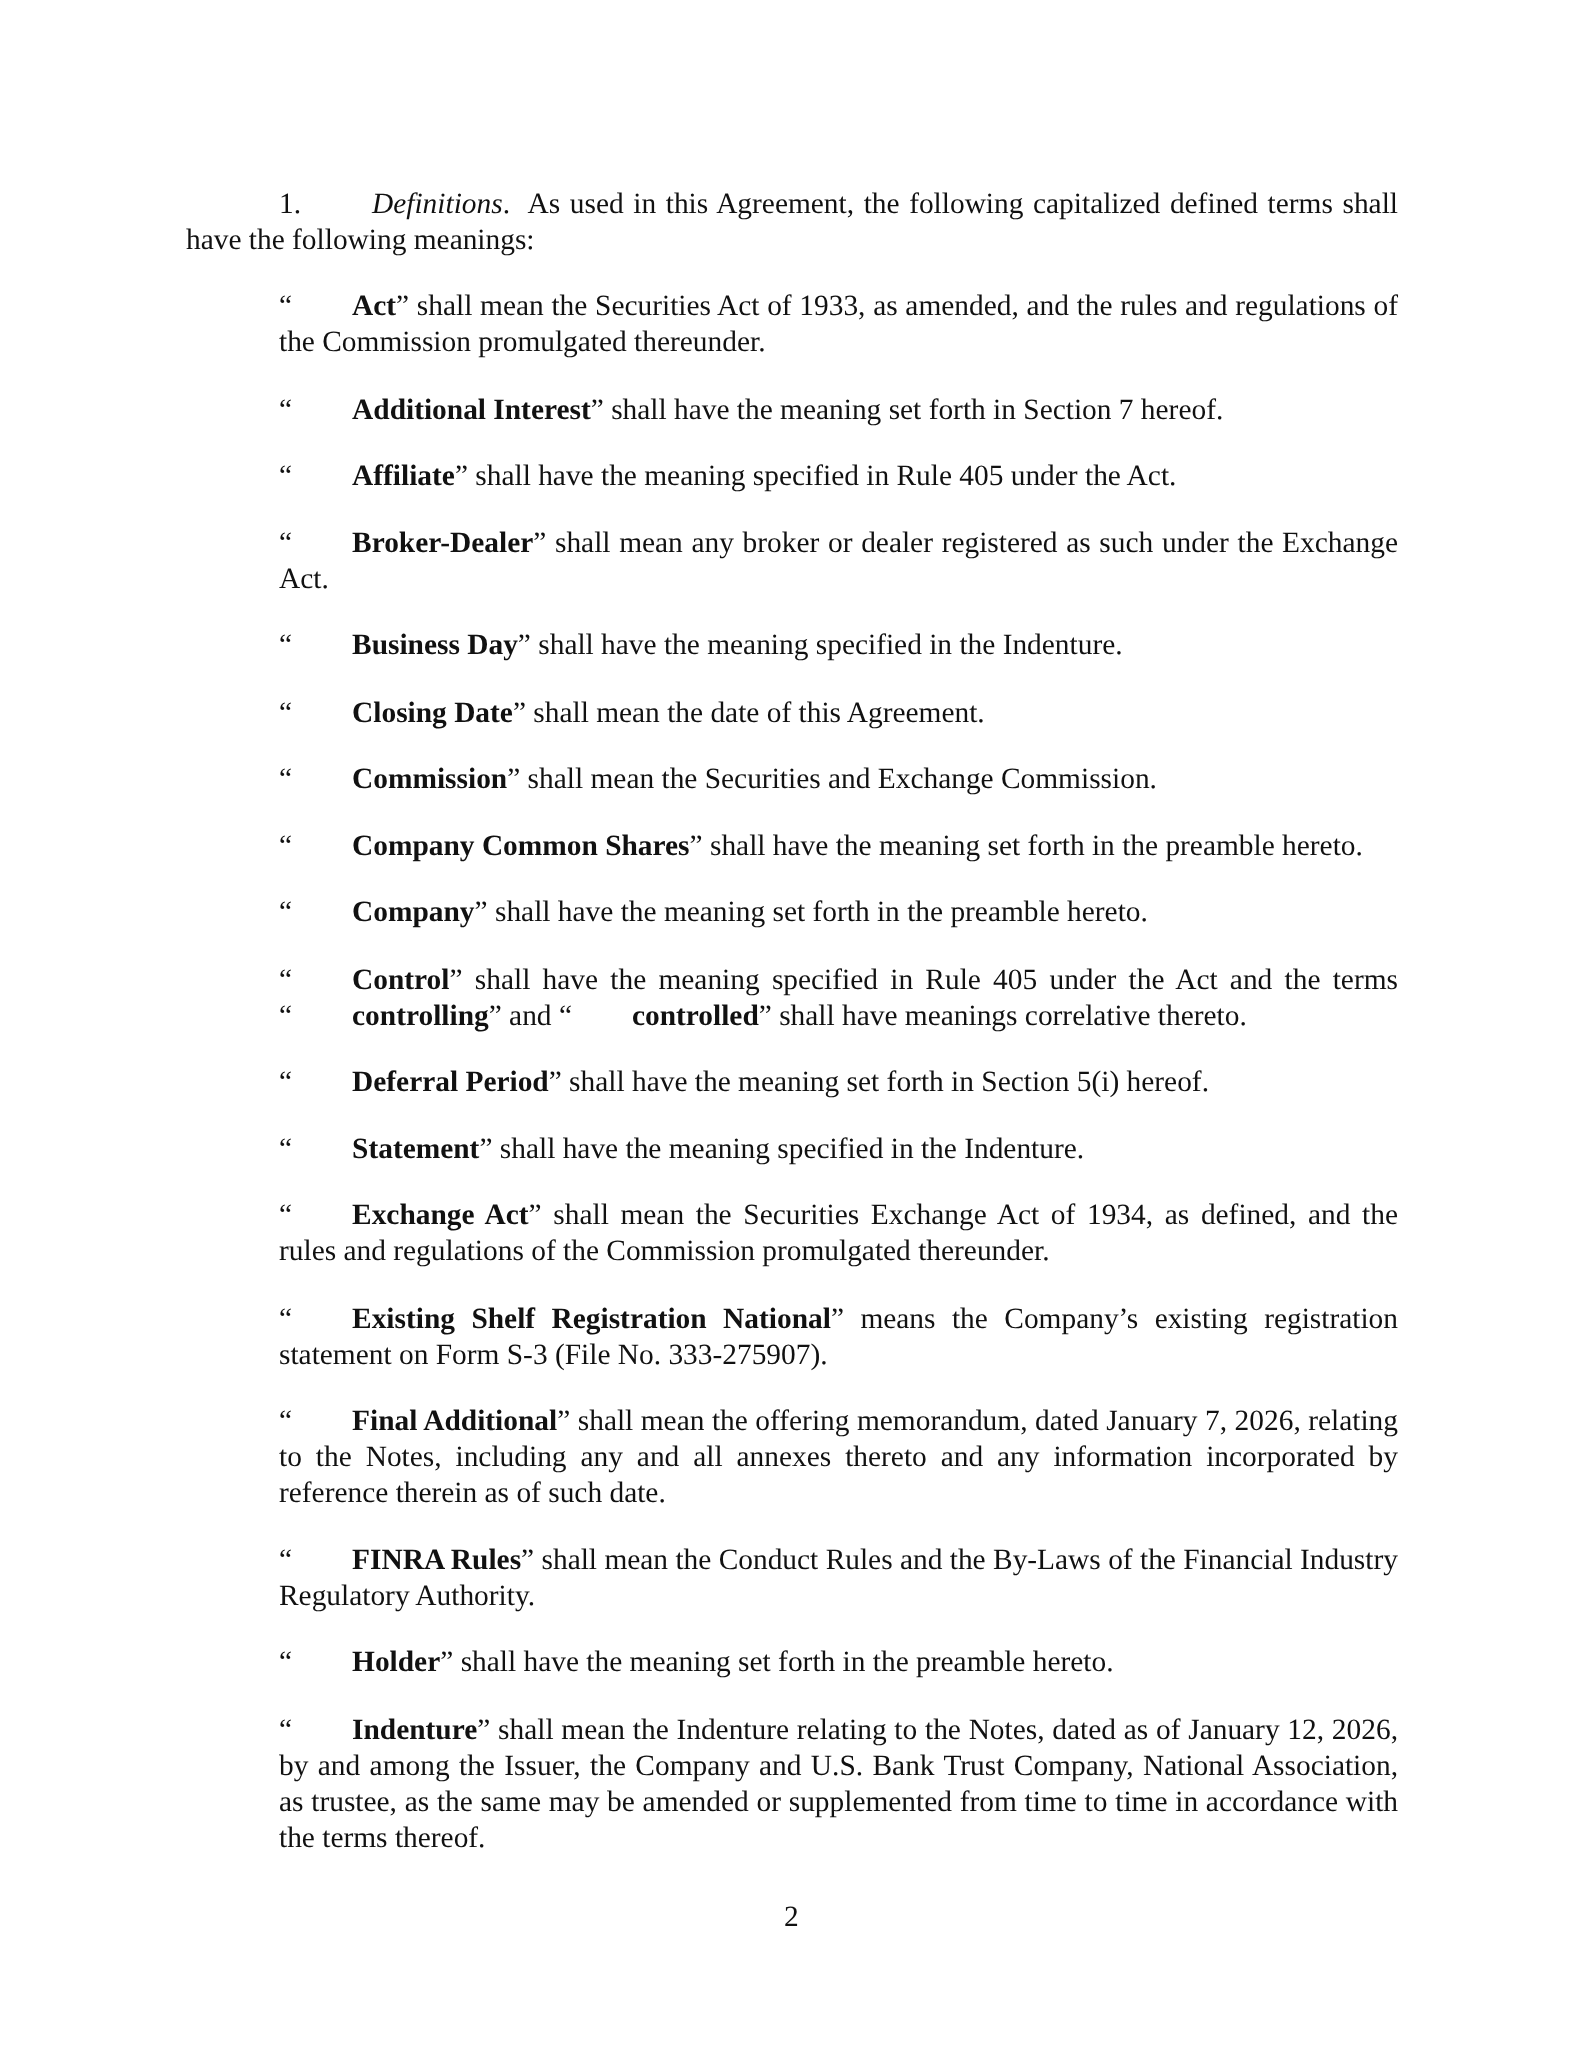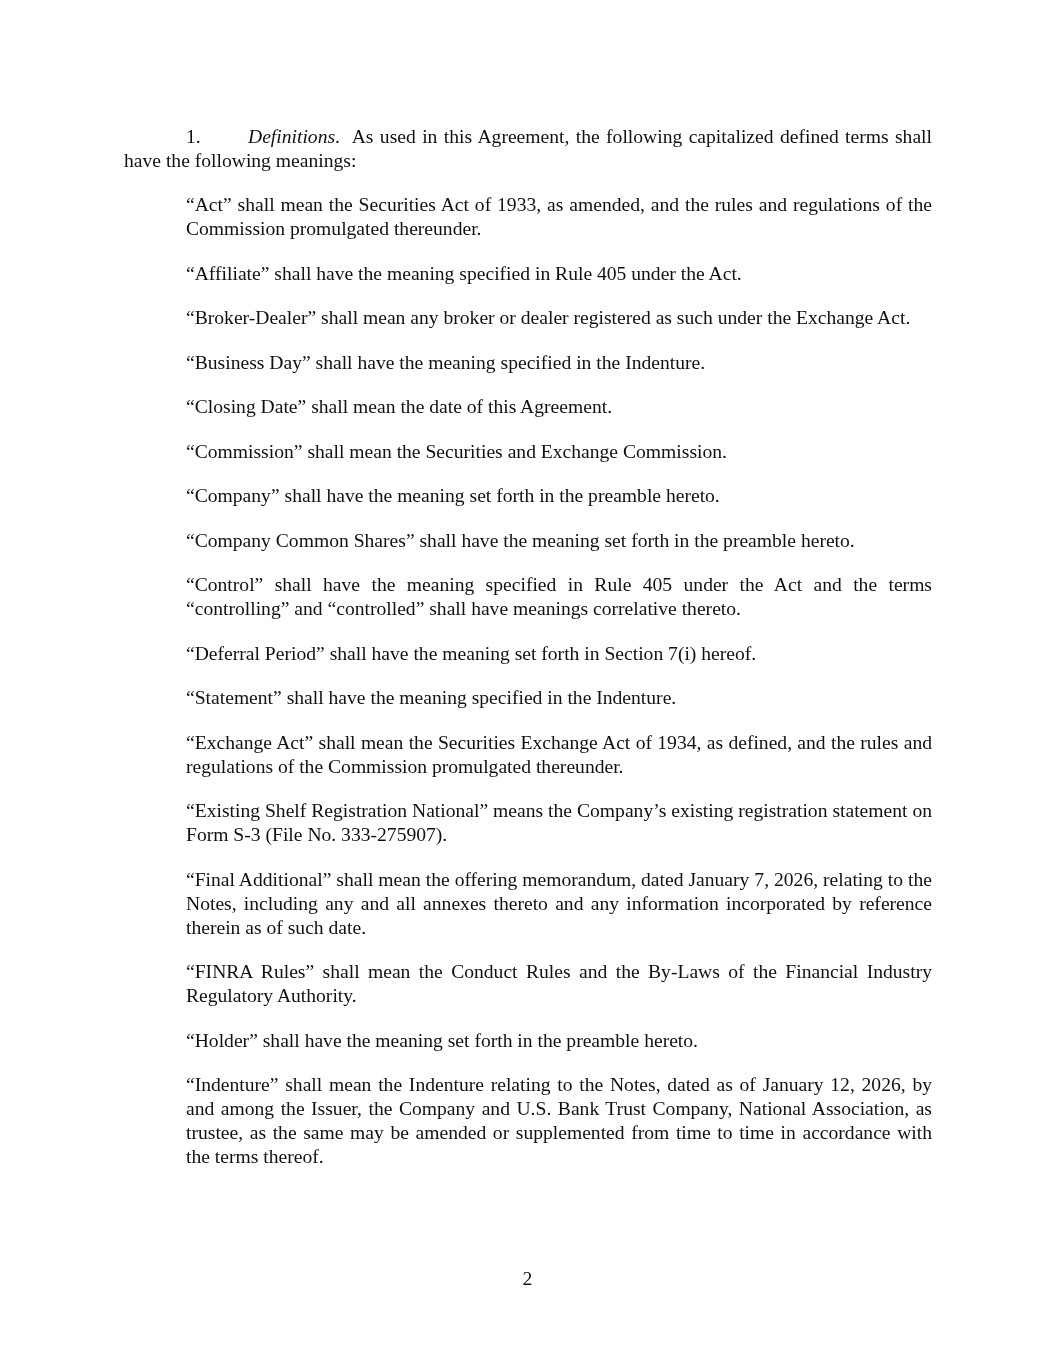--- a/index.html
+++ b/index.html
@@ -45,58 +45,60 @@
       left: 186px;
       top: 193px;
       width: 746px;
     }
     .def {
       text-align: justify;
       text-align-last: left;
       margin: 0 0 20.5px 0;
     }
     .def b {
-      font-weight: normal;
+      font-weight: bold;
+      margin-left: 40px;
     }
     .page-number {
       position: absolute;
       left: 0;
       width: 1055px;
       top: 1267px;
       text-align: center;
     }
   </style>
 </head>
 <body>
 
 <div class="page">
 
   <p class="section-intro" style="margin:0;"><span class="num">1.</span><span class="title">Definitions</span><span>.</span><span style="white-space:pre-wrap;">  As used in this Agreement, the following capitalized defined terms shall have the following meanings:</span></p>
 
   <div class="defs">
     <p class="def"><span>“</span><b>Act</b><span>”</span><span> shall mean the Securities Act of 1933, as amended, and the rules and regulations of the Commission promulgated thereunder.</span></p>
 
+    <p class="def"><span>“</span><b>Additional Interest</b><span>”</span><span> shall have the meaning set forth in Section 7 hereof.</span></p>
 
     <p class="def"><span>“</span><b>Affiliate</b><span>”</span><span> shall have the meaning specified in Rule 405 under the Act.</span></p>
 
     <p class="def"><span>“</span><b>Broker-Dealer</b><span>”</span><span> shall mean any broker or dealer registered as such under the Exchange Act.</span></p>
 
     <p class="def"><span>“</span><b>Business Day</b><span>”</span><span> shall have the meaning specified in the Indenture.</span></p>
 
     <p class="def"><span>“</span><b>Closing Date</b><span>”</span><span> shall mean the date of this Agreement.</span></p>
 
     <p class="def"><span>“</span><b>Commission</b><span>”</span><span> shall mean the Securities and Exchange Commission.</span></p>
 
+    <p class="def"><span>“</span><b>Company Common Shares</b><span>”</span><span> shall have the meaning set forth in the preamble hereto.</span></p>
+
     <p class="def"><span>“</span><b>Company</b><span>”</span><span> shall have the meaning set forth in the preamble hereto.</span></p>
-
-    <p class="def"><span>“</span><b>Company Common Shares</b><span>”</span><span> shall have the meaning set forth in the preamble hereto.</span></p>
 
     <p class="def"><span>“</span><b>Control</b><span>”</span><span> shall have the meaning specified in Rule 405 under the Act and the terms </span><span>“</span><b>controlling</b><span>”</span><span> and </span><span>“</span><b>controlled</b><span>”</span><span> shall have meanings correlative thereto.</span></p>
 
-    <p class="def"><span>“</span><b>Deferral Period</b><span>”</span><span> shall have the meaning set forth in Section 7(i) hereof.</span></p>
+    <p class="def"><span>“</span><b>Deferral Period</b><span>”</span><span> shall have the meaning set forth in Section 5(i) hereof.</span></p>
 
     <p class="def"><span>“</span><b>Statement</b><span>”</span><span> shall have the meaning specified in the Indenture.</span></p>
 
     <p class="def"><span>“</span><b>Exchange Act</b><span>”</span><span> shall mean the Securities Exchange Act of 1934, as defined, and the rules and regulations of the Commission promulgated thereunder.</span></p>
 
     <p class="def"><span>“</span><b>Existing Shelf Registration National</b><span>”</span><span> means the Company’s existing registration statement on Form S-3 (File No. 333-275907).</span></p>
 
     <p class="def"><span>“</span><b>Final Additional</b><span>”</span><span> shall mean the offering memorandum, dated January 7, 2026, relating to the Notes, including any and all annexes thereto and any information incorporated by reference therein as of such date.</span></p>
 
     <p class="def"><span>“</span><b>FINRA Rules</b><span>”</span><span> shall mean the Conduct Rules and the By-Laws of the Financial Industry Regulatory Authority.</span></p>

